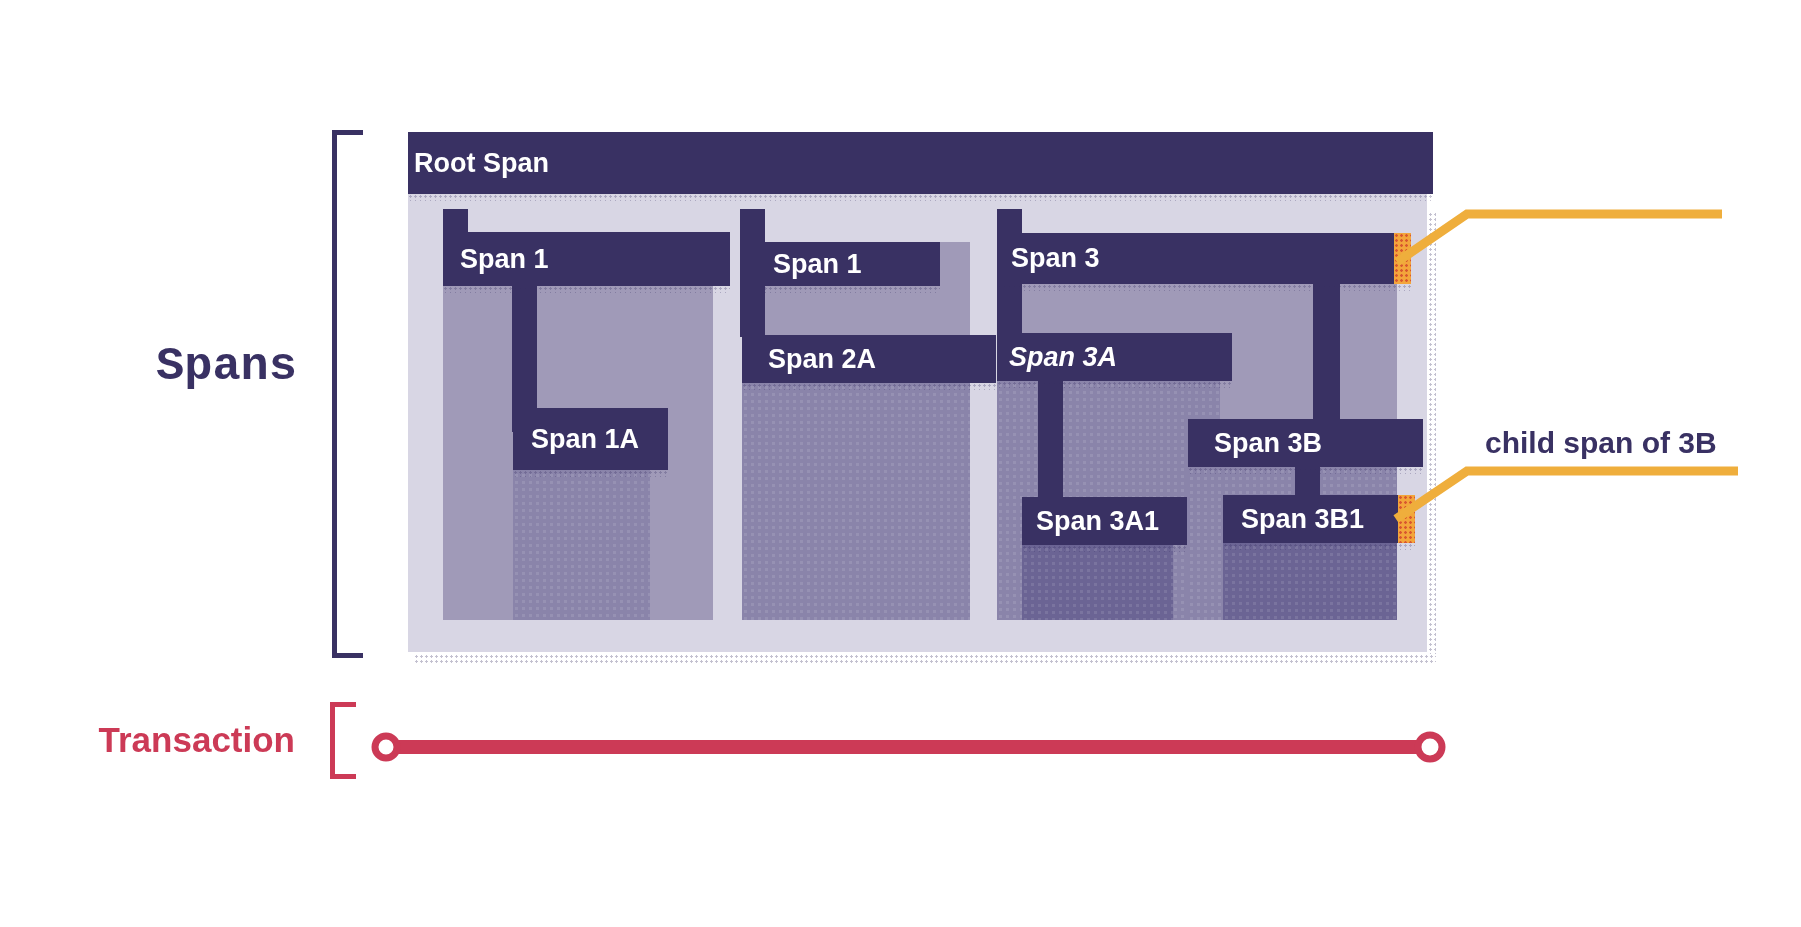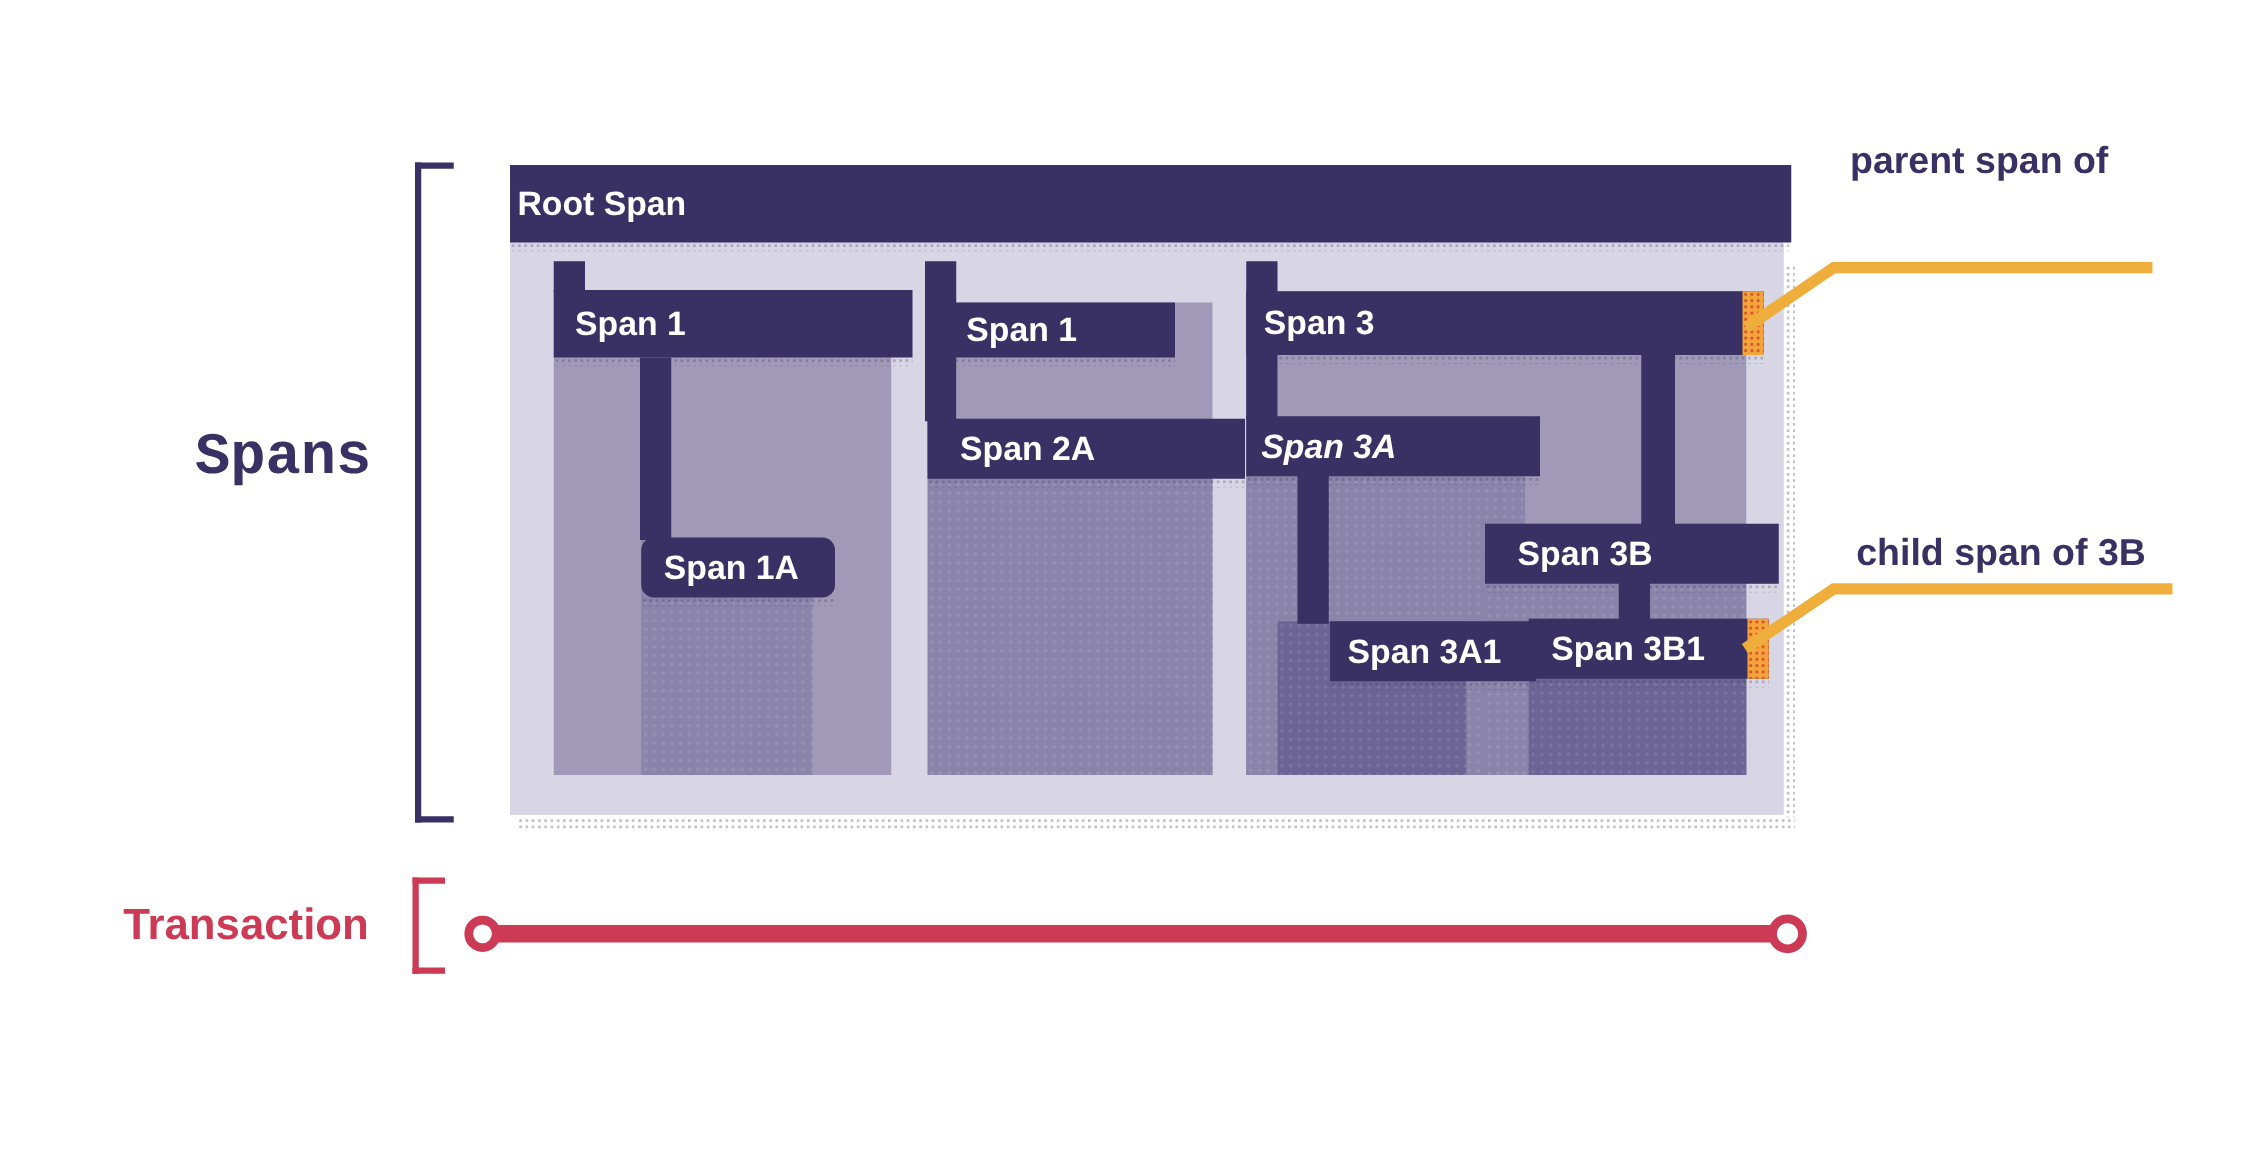--- a/index.html
+++ b/index.html
@@ -98,50 +98,49 @@
 
 <div class="abs bar" style="left:763px;top:242px;width:167px;height:44px;padding-left:10px;">
   <span>Span 1</span>
 </div>
 
 <div class="abs bar" style="left:997px;top:233px;width:400px;height:51px;padding-left:14px;">
   <span>Span 3</span>
   <span class="marker"></span>
 </div>
 
-<div class="abs bar" style="left:513px;top:430px;width:137px;height:48px;padding-left:18px;border-radius:10px;">
+<div class="abs bar" style="left:513px;top:408px;width:137px;height:62px;padding-left:18px;">
   <span>Span 1A</span>
 </div>
 
 <div class="abs bar" style="left:742px;top:335px;width:228px;height:48px;padding-left:26px;">
   <span>Span 2A</span>
 </div>
 
 <div class="abs bar" style="left:997px;top:333px;width:223px;height:48px;padding-left:12px;font-style:italic;">
   <span>Span 3A</span>
 </div>
 
 <div class="abs bar" style="left:1188px;top:419px;width:209px;height:48px;padding-left:26px;">
   <span>Span 3B</span>
 </div>
 
-<div class="abs bar" style="left:1022px;top:497px;width:151px;height:48px;padding-left:14px;margin-left:42px;">
+<div class="abs bar" style="left:1022px;top:497px;width:151px;height:48px;padding-left:14px;">
   <span>Span 3A1</span>
 </div>
 
 <div class="abs bar" style="left:1223px;top:495px;width:174px;height:48px;padding-left:18px;">
   <span>Span 3B1</span>
   <span class="marker"></span>
 </div>
 
 <svg class="overlay" width="1801" height="927" viewBox="0 0 1801 927">
   <polyline points="1397,262 1467,214 1722,214" fill="none" style="stroke:var(--yellow,#EFAE3C);" stroke-width="9"></polyline>
   <polyline points="1396,519 1467,471 1738,471" fill="none" style="stroke:var(--yellow,#EFAE3C);" stroke-width="9"></polyline>
   <line x1="397" y1="747" x2="1419" y2="747" stroke-width="14" style="stroke:var(--crimson,#CC3A56);"></line>
   <circle cx="386" cy="747" r="11" fill="#ffffff" stroke-width="7" style="stroke:var(--crimson,#CC3A56);"></circle>
   <circle cx="1430" cy="747" r="12" fill="#ffffff" stroke-width="7" style="stroke:var(--crimson,#CC3A56);"></circle>
 </svg>
 
 <div class="abs annotation" style="left:1480px;top:108px;">
-  <div>parent span of</div>
 </div>
 
 <div class="abs annotation" style="left:1485px;top:422px;">child span of 3B</div>
 
 </body></html>

